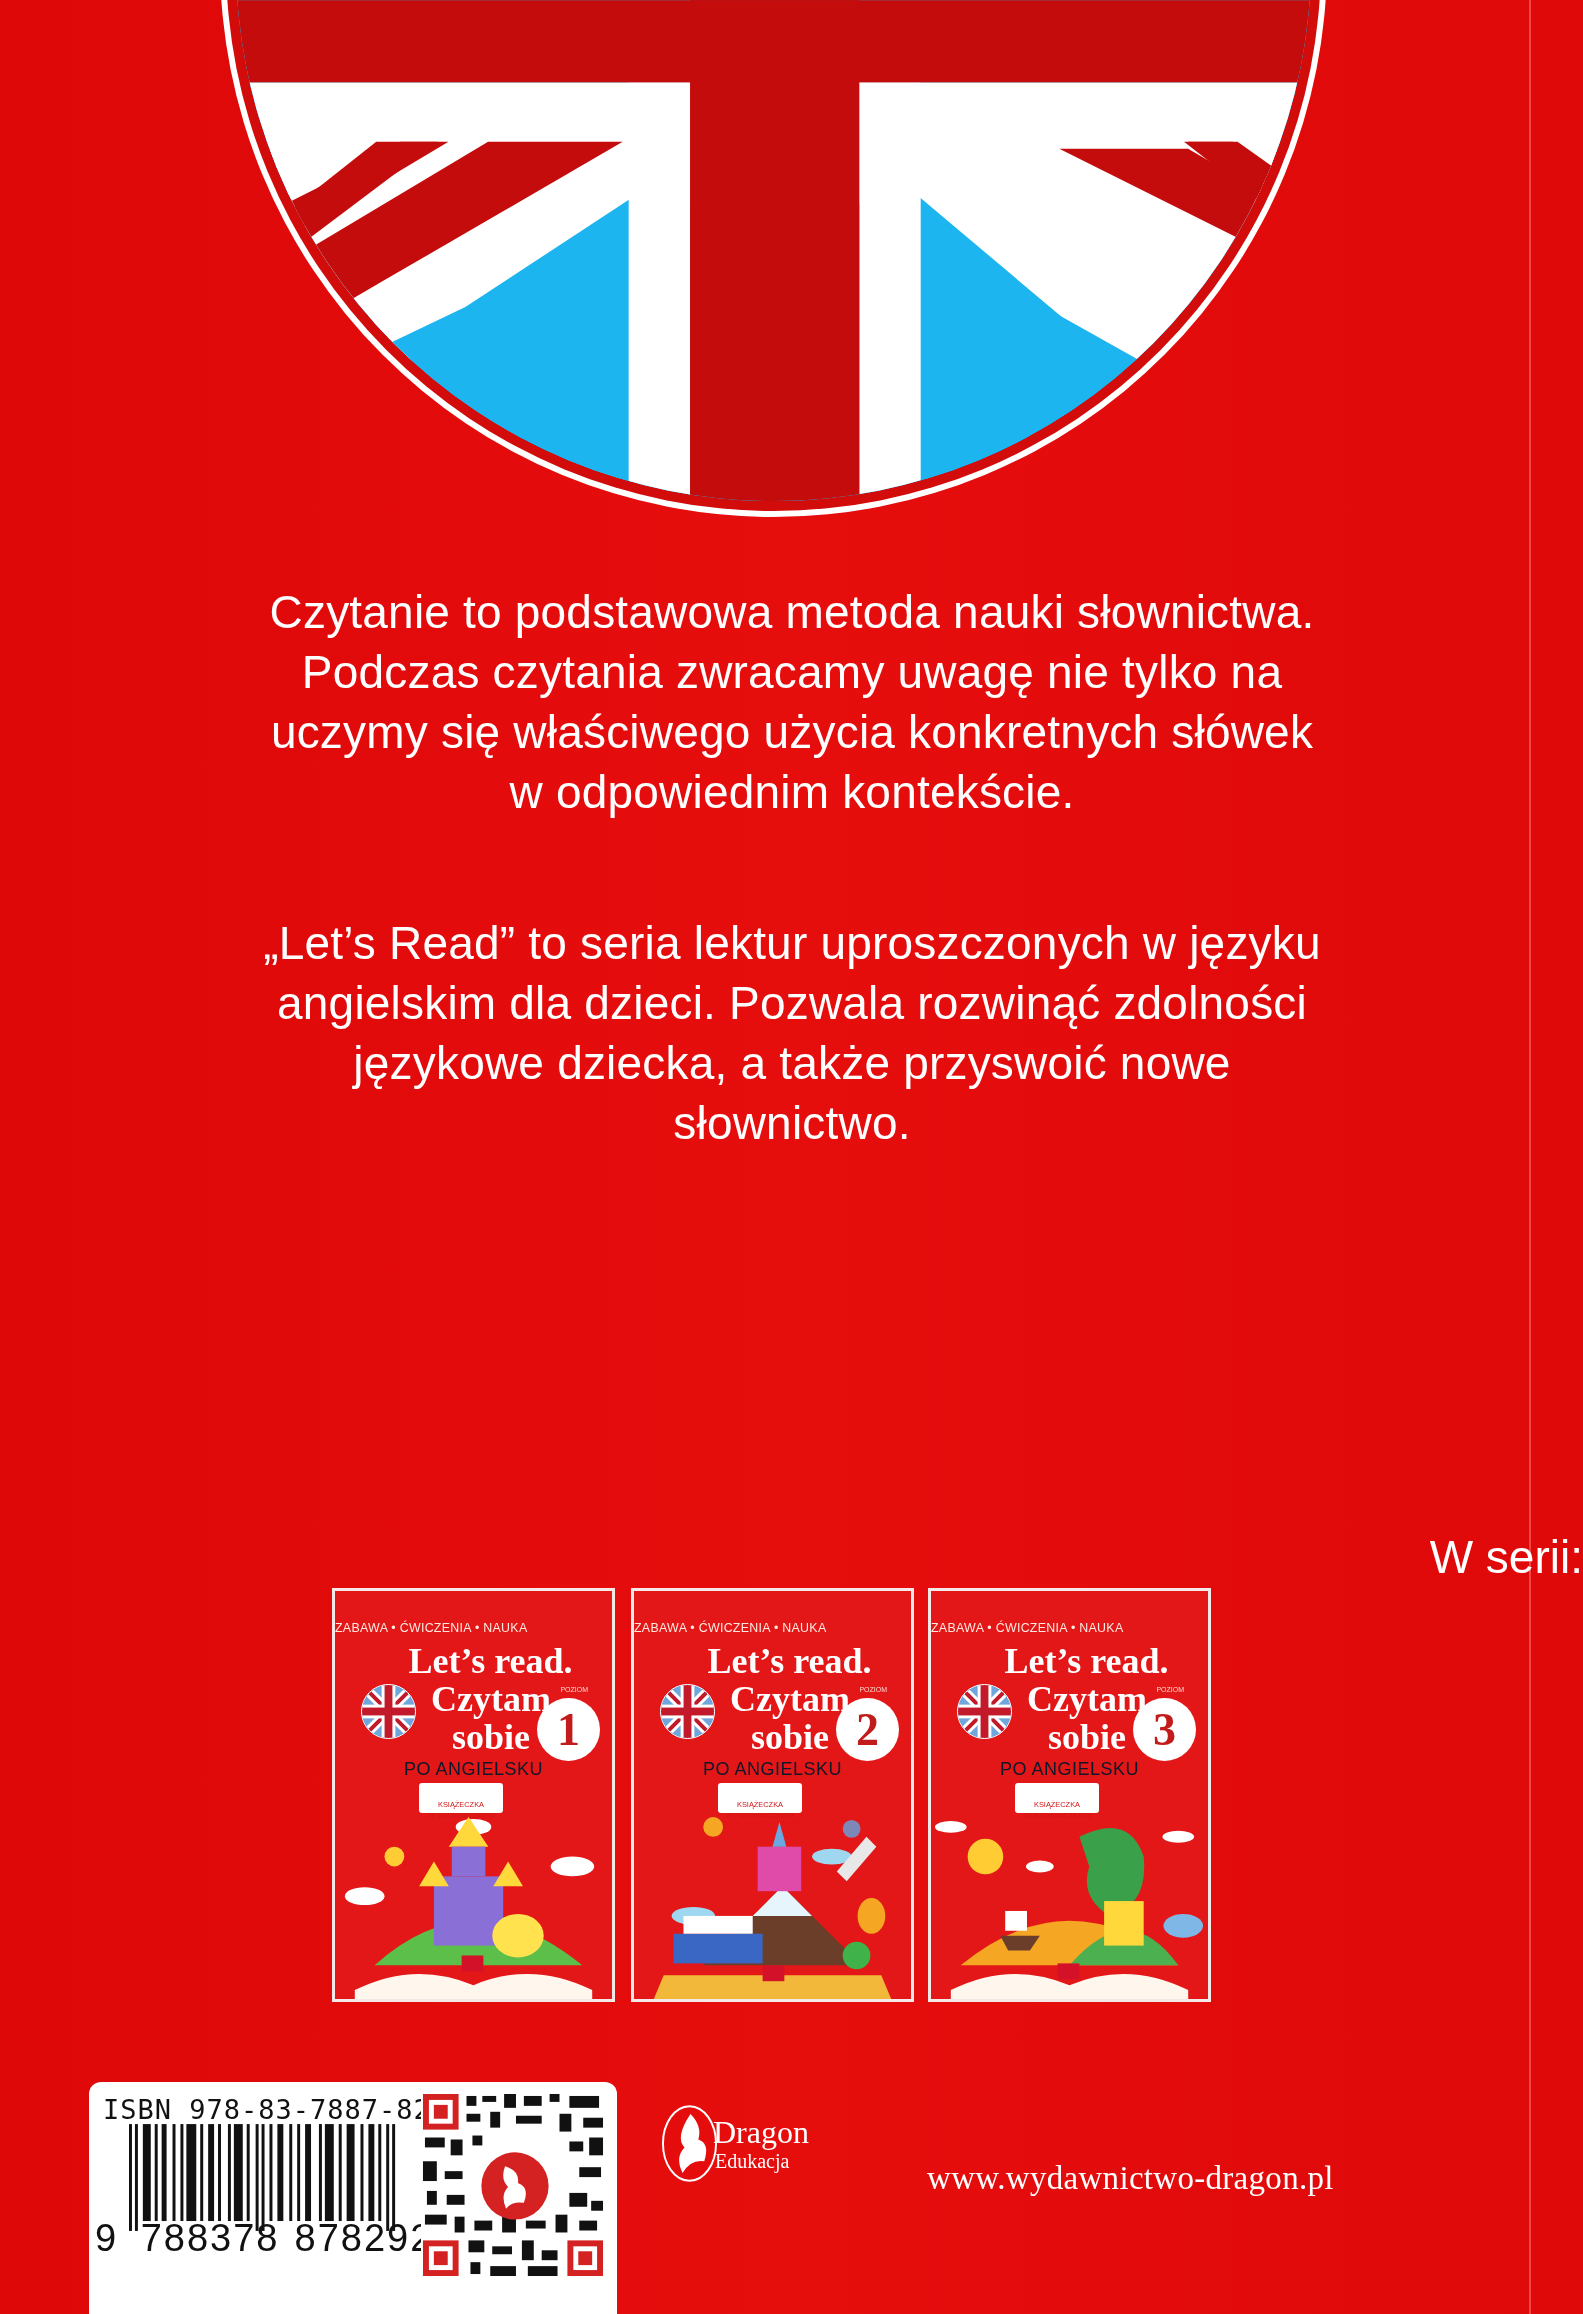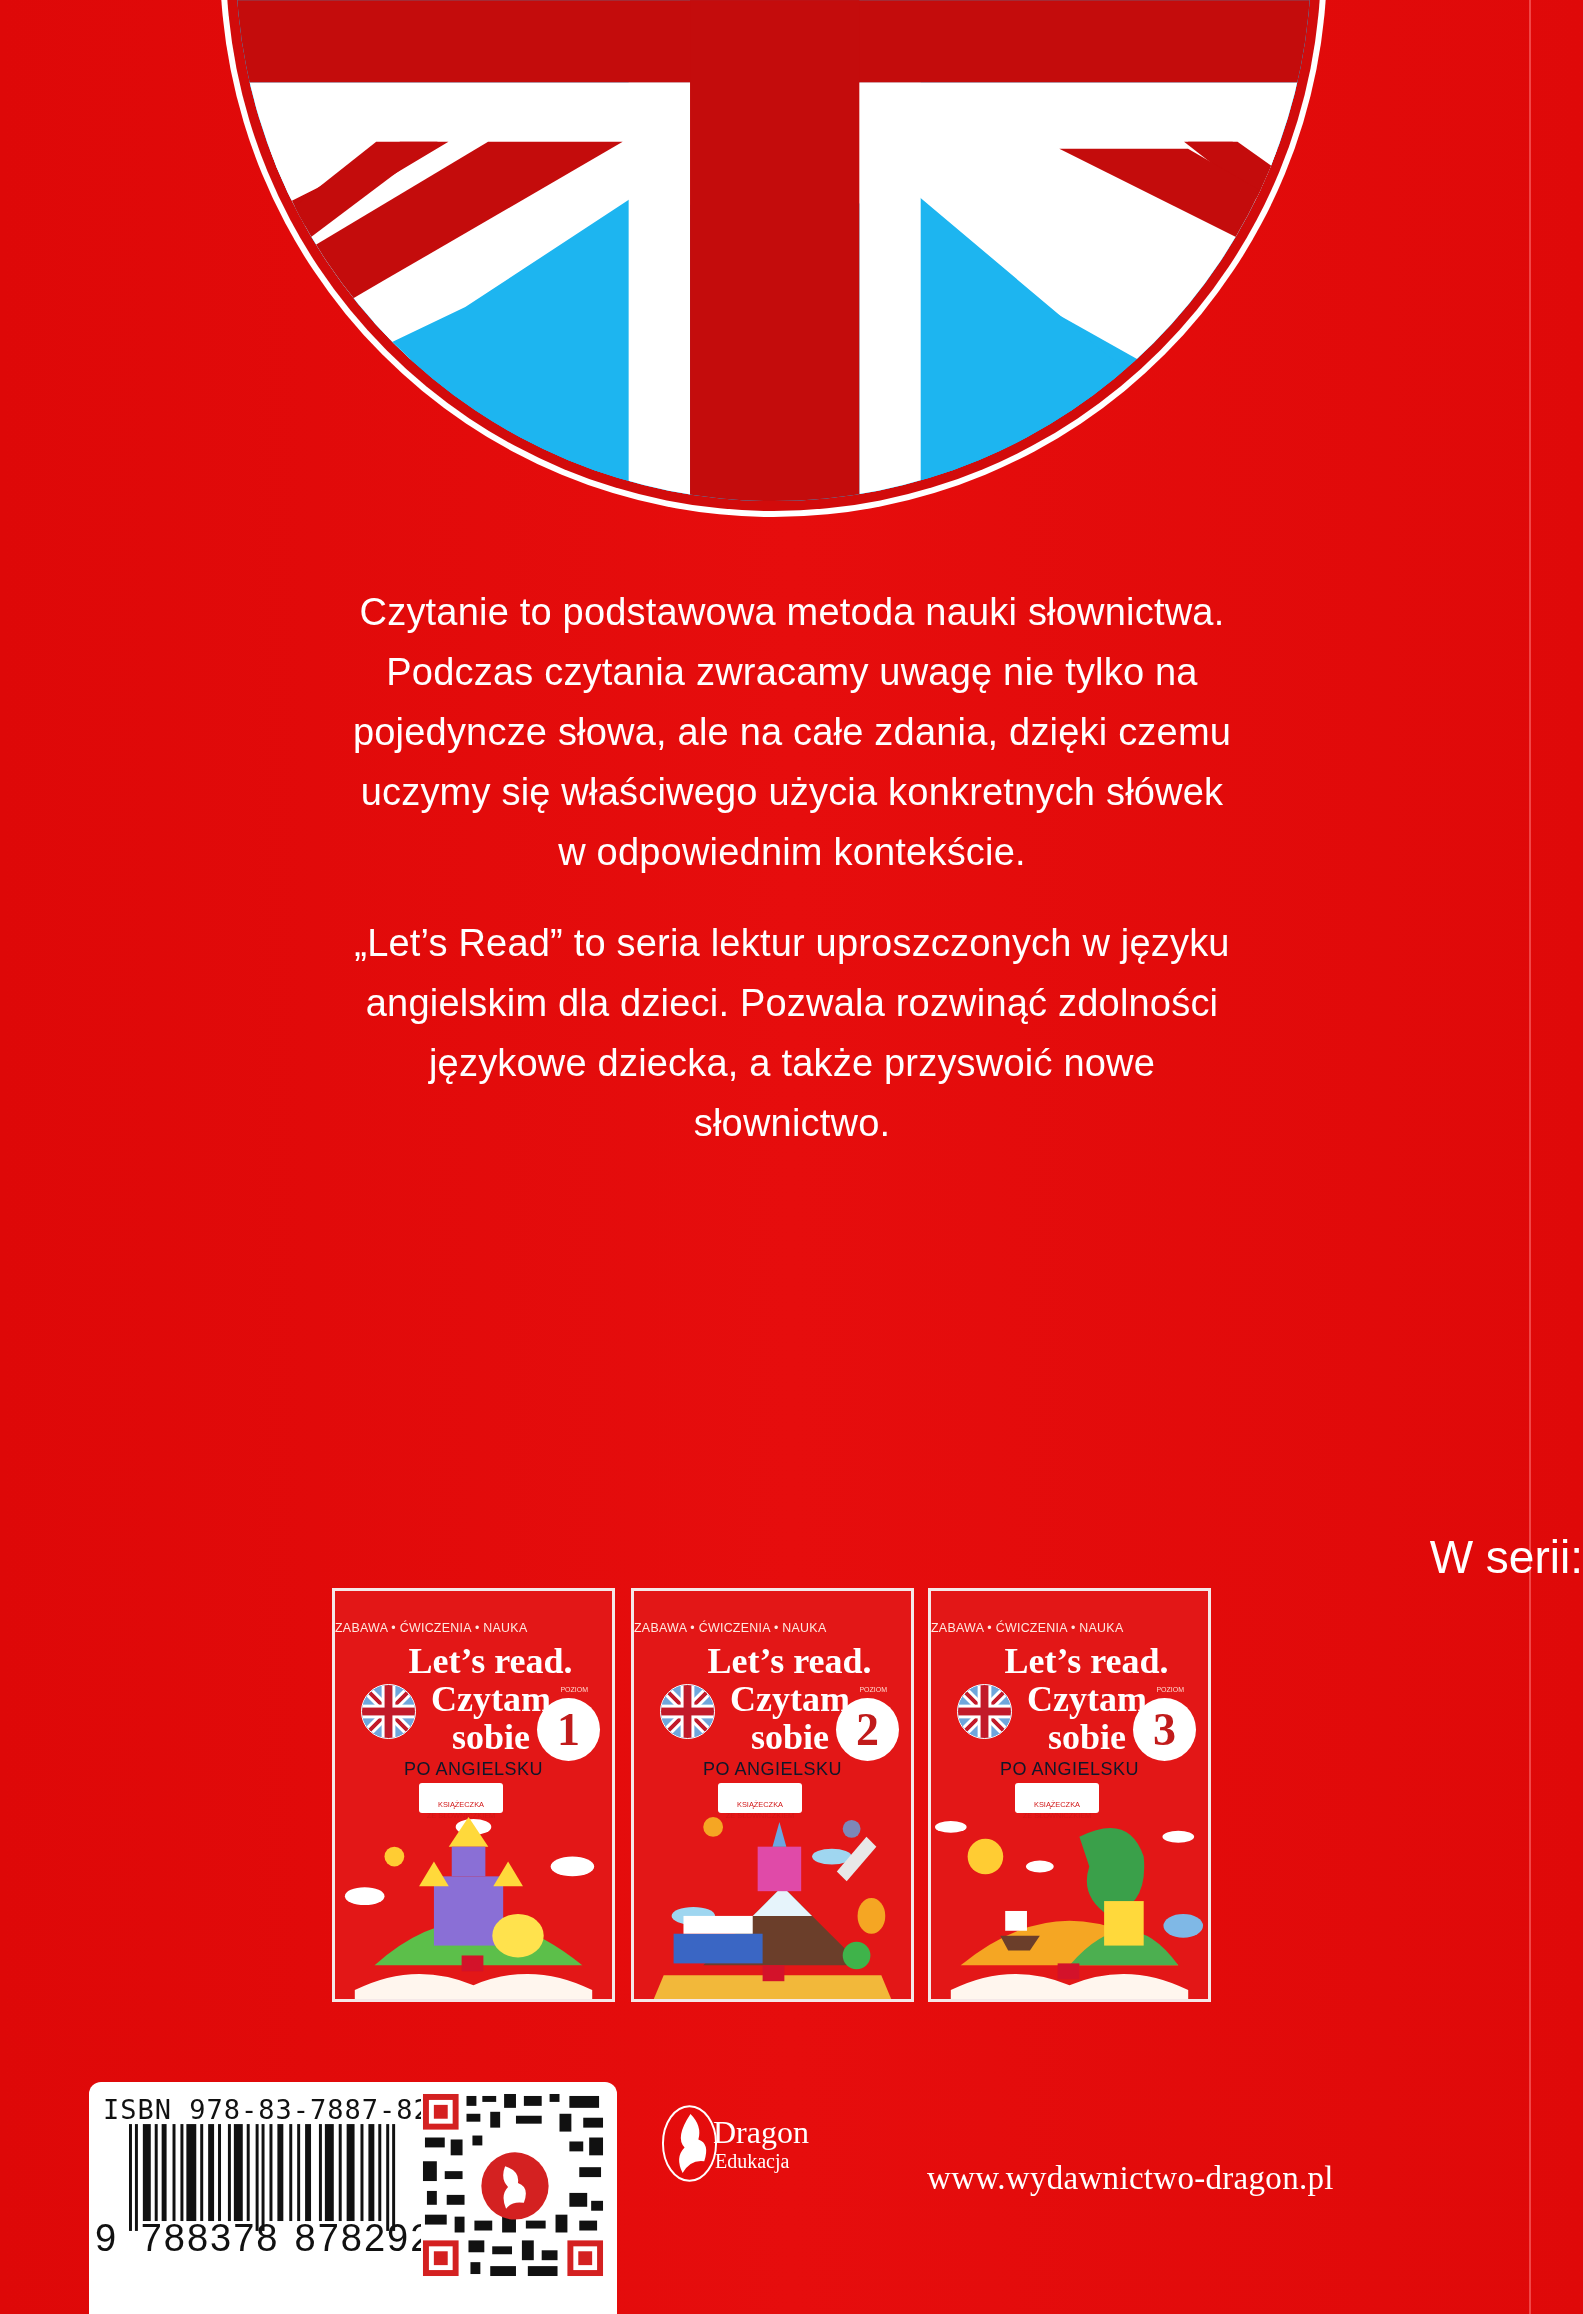--- a/index.html
+++ b/index.html
@@ -36,21 +36,21 @@
     overflow: hidden;
     background: #1db5f0;
   }
   .flag-svg { position: absolute; left: -236px; top: 578px; }
 
   
   .text-block {
     position: absolute; left: 79px; width: 1426px;
     color: #ffffff; text-align: center;
     font-family: "Liberation Sans", sans-serif;
-    font-size: 38px; line-height: 60px;
+    font-size: 46px; line-height: 60px;
     letter-spacing: 0.2px;
   }
   .para-1 { top: 582px; }
   .para-2 { top: 913px; }
   .para-3 { top: 1217px; }
   .line { display: block; white-space: nowrap; }
 
   .series-title {
     position: absolute; left: 0; width: 1583px; top: 1530px;
     text-align: right; color: #fff;
@@ -177,21 +177,20 @@
 
           <rect x="697" y="0" width="171" height="540" fill="#c40c0c"></rect>
         </svg>
       </div>
     </div>
   </div>
 
   <div class="text-block para-1">
     <span class="line">Czytanie to podstawowa metoda nauki słownictwa.</span>
     <span class="line">Podczas czytania zwracamy uwagę nie tylko na</span>
-    <span class="line">pojedyncze słowa, ale na całe zdania, dzięki czemu</span>
     <span class="line">uczymy się właściwego użycia konkretnych słówek</span>
     <span class="line">w odpowiednim kontekście.</span>
   </div>
 
   <div class="text-block para-2">
     <span class="line">„Let’s Read” to seria lektur uproszczonych w języku</span>
     <span class="line">angielskim dla dzieci. Pozwala rozwinąć zdolności</span>
     <span class="line">językowe dziecka, a także przyswoić nowe</span>
     <span class="line">słownictwo.</span>
   </div>

